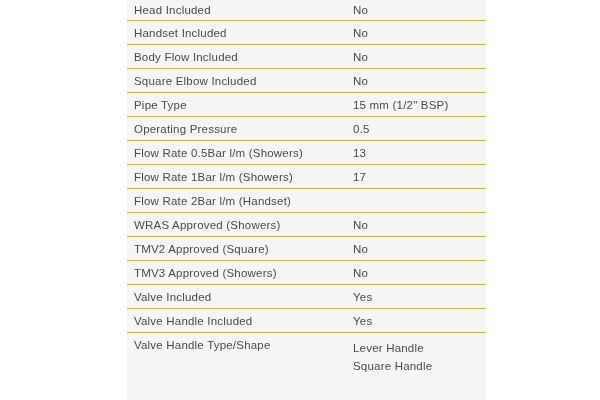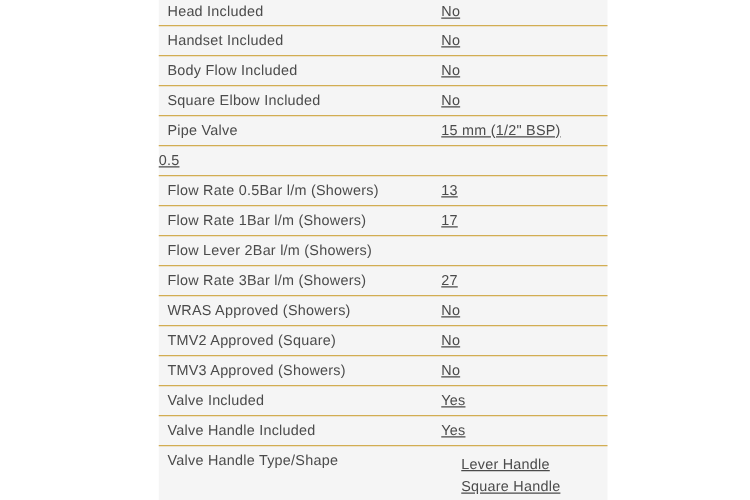--- a/index.html
+++ b/index.html
@@ -38,32 +38,30 @@
   }
   .spec-row.first {
     height: 21px;
   }
   .spec-row.last {
     border-bottom: none;
     height: auto;
     flex: 1 1 auto;
     align-items: flex-start;
     padding-top: 6px;
-    gap: 16px;
   }
   .spec-label {
     flex: 0 0 219px;
     padding-left: 7px;
     white-space: nowrap;
     overflow: hidden;
   }
   .spec-value {
     flex: 1 1 auto;
     white-space: nowrap;
-    text-decoration: underline;
   }
   .spec-value .line {
     line-height: 18px;
   }
 </style>
 </head>
 <body>
 
 <div class="page">
   <div class="spec-table">
@@ -82,46 +80,43 @@
       <div class="spec-label">Body Flow Included</div>
       <div class="spec-value">No</div>
     </div>
 
     <div class="spec-row">
       <div class="spec-label">Square Elbow Included</div>
       <div class="spec-value">No</div>
     </div>
 
     <div class="spec-row">
-      <div class="spec-label">Pipe Valve</div>
+      <div class="spec-label">Pipe Type</div>
       <div class="spec-value">15 mm (1/2" BSP)</div>
     </div>
 
     <div class="spec-row">
+      <div class="spec-label">Operating Pressure</div>
       <div class="spec-value">0.5</div>
     </div>
 
     <div class="spec-row">
       <div class="spec-label">Flow Rate 0.5Bar l/m (Showers)</div>
       <div class="spec-value">13</div>
     </div>
 
     <div class="spec-row">
       <div class="spec-label">Flow Rate 1Bar l/m (Showers)</div>
       <div class="spec-value">17</div>
     </div>
 
     <div class="spec-row">
-      <div class="spec-label">Flow Lever 2Bar l/m (Showers)</div>
+      <div class="spec-label">Flow Rate 2Bar l/m (Handset)</div>
     </div>
 
-    <div class="spec-row">
-      <div class="spec-label">Flow Rate 3Bar l/m (Showers)</div>
-      <div class="spec-value">27</div>
-    </div>
 
     <div class="spec-row">
       <div class="spec-label">WRAS Approved (Showers)</div>
       <div class="spec-value">No</div>
     </div>
 
     <div class="spec-row">
       <div class="spec-label">TMV2 Approved (Square)</div>
       <div class="spec-value">No</div>
     </div>

